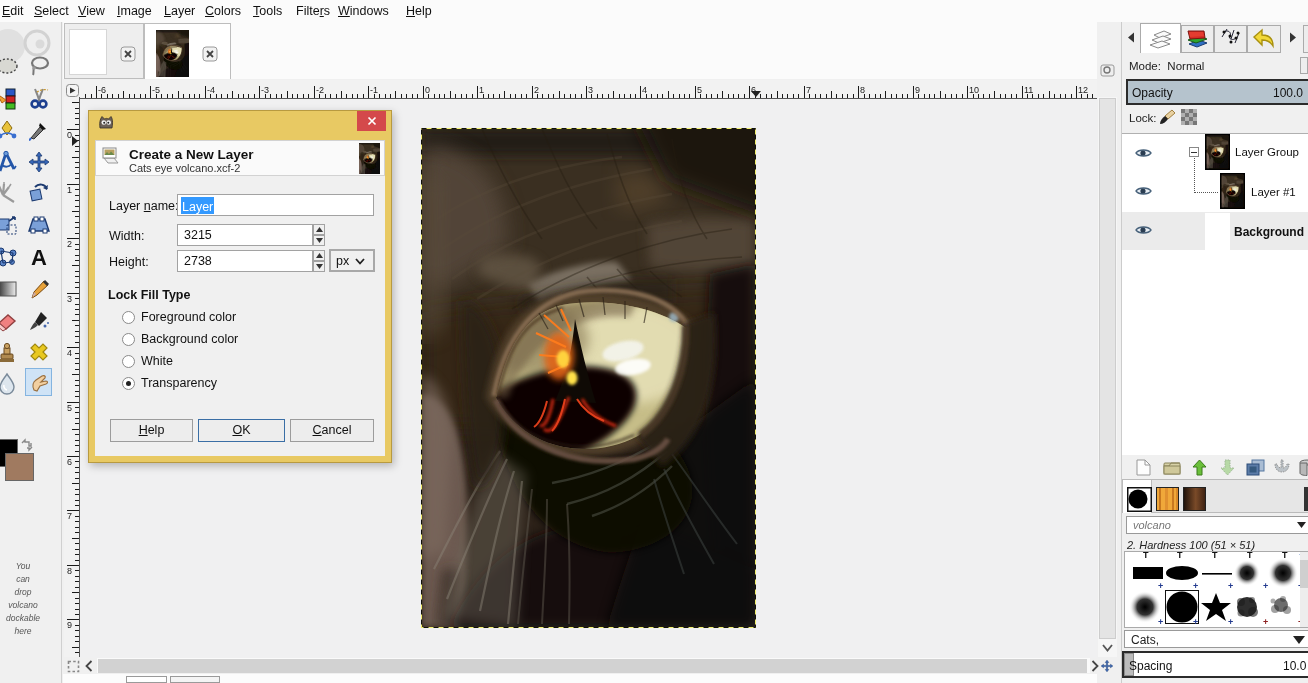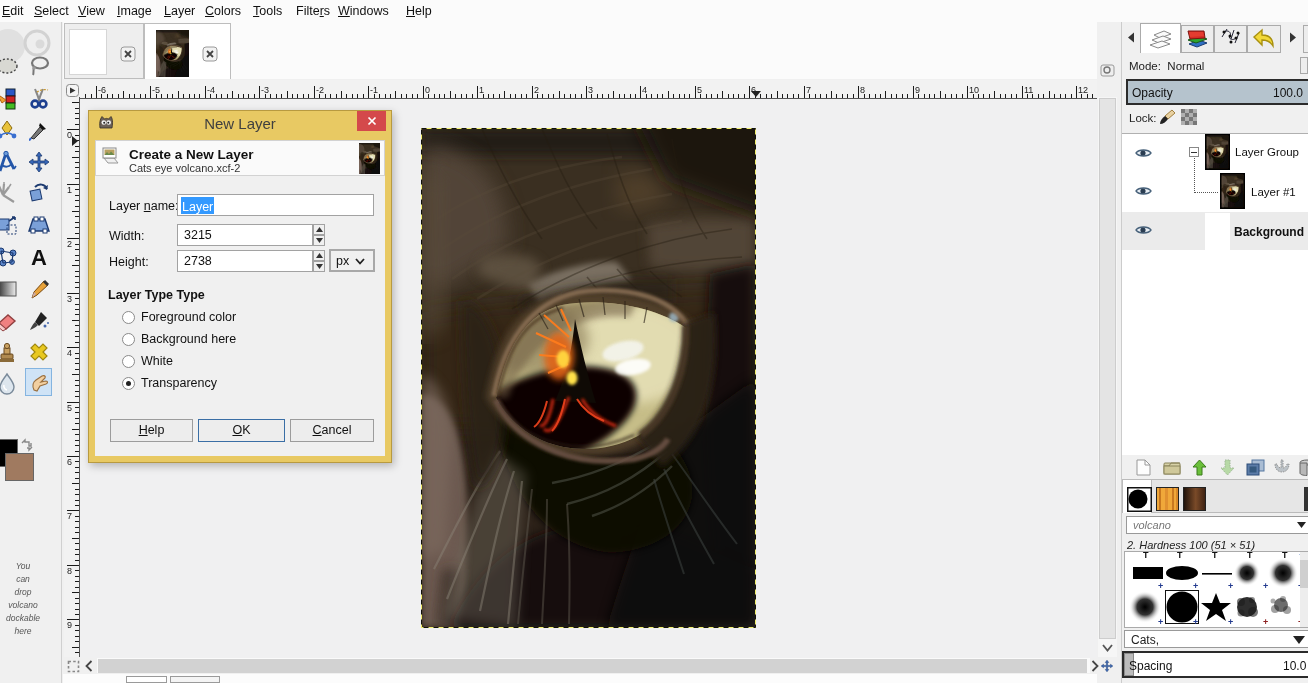--- a/index.html
+++ b/index.html
@@ -915,21 +915,20 @@
 <div class="abs" style="left:1129px;top:659px;font-size:12px;color:#111;">Spacing</div>
 <div class="abs" style="left:1283px;top:659px;font-size:12px;color:#111;">10.0</div>
 <div class="abs" style="left:88px;top:110px;width:304px;height:353px;background:#e8c963;border:1px solid #b89a40;box-shadow:2px 3px 8px rgba(0,0,0,0.25);"></div>
 <svg class="abs" style="left:98px;top:115px" width="16" height="14" viewBox="0 0 16 14">
 <path d="M2,13 C1,6 3,3 4,1.5 L6.5,4 C8,3.2 9,3.2 10.5,4 L13,1.5 C14.5,3.5 15,7 14,13 Z" fill="#6b6158" stroke="#332d28" stroke-width="0.8"></path>
 <circle cx="5.8" cy="7.5" r="2.3" fill="#f4f4f4"></circle>
       <circle cx="10.7" cy="7.5" r="2.3" fill="#f4f4f4"></circle>
 <circle cx="6.2" cy="7.8" r="1" fill="#222"></circle>
       <circle cx="10.3" cy="7.8" r="1" fill="#222"></circle>
     </svg>
-<div class="abs" style="left:88px;top:115px;width:304px;height:18px;text-align:center;font-size:15px;color:#3f3f3f;">New Layer</div>
 <div class="abs" style="left:357px;top:111px;width:29px;height:20px;background:#d4494b;"></div>
 <svg class="abs" style="left:367px;top:116px" width="10" height="10" viewBox="0 0 10 10">
       <path d="M1.5,1.5 L8.5,8.5 M8.5,1.5 L1.5,8.5" stroke="#fff" stroke-width="1.7"></path>
     </svg>
 <div class="abs" style="left:95px;top:140px;width:290px;height:316px;background:#f0f0f0;"></div>
 <div class="abs" style="left:95px;top:140px;width:290px;height:36px;background:#fafafa;border:1px solid #d2d2d2;"></div>
 <svg class="abs" style="left:100px;top:146px" width="22" height="20" viewBox="0 0 22 20">
 <path d="M4,12 L14,12 L18,17 L8,17 Z" fill="#f0f0f0" stroke="#999"></path>
 <rect x="3" y="2" width="13" height="10" fill="#fff" stroke="#888"></rect>
 <rect x="4.5" y="3.5" width="10" height="5.5" fill="#b8a060"></rect>
@@ -964,25 +963,25 @@
     </svg>
 <div class="abs" style="left:313px;top:261px;width:12px;height:11px;background:#f0f0f0;border:1px solid #a2a2a2;"></div>
 <svg class="abs" style="left:315.5px;top:264px" width="7" height="5" viewBox="0 0 7 5">
       <path d="M0,0 L7,0 L3.5,5 Z" fill="#333"></path>
     </svg>
 <div class="abs" style="left:329px;top:249px;width:46px;height:23px;background:#f0f0f0;border:2px solid #a8a8a8;"></div>
 <div class="abs" style="left:336px;top:254px;font-size:12.5px;color:#111;">px</div>
 <svg class="abs" style="left:355px;top:258px" width="10" height="7" viewBox="0 0 10 7">
       <path d="M1,1 L5,5.5 L9,1" fill="none" stroke="#222" stroke-width="1.8"></path>
     </svg>
-<div class="abs" style="left:108px;top:288px;font-size:12.5px;font-weight:bold;color:#111;">Layer Type Type</div>
+<div class="abs" style="left:108px;top:288px;font-size:12.5px;font-weight:bold;color:#111;">Lock Fill Type</div>
 <div class="abs" style="left:122px;top:311px;width:13px;height:13px;background:#fff;border:1px solid #8a8a8a;border-radius:50%;"></div>
 <div class="abs" style="left:141px;top:310px;font-size:12.5px;color:#111;">Foreground color</div>
 <div class="abs" style="left:122px;top:333px;width:13px;height:13px;background:#fff;border:1px solid #8a8a8a;border-radius:50%;"></div>
-<div class="abs" style="left:141px;top:332px;font-size:12.5px;color:#111;">Background here</div>
+<div class="abs" style="left:141px;top:332px;font-size:12.5px;color:#111;">Background color</div>
 <div class="abs" style="left:122px;top:355px;width:13px;height:13px;background:#fff;border:1px solid #8a8a8a;border-radius:50%;"></div>
 <div class="abs" style="left:141px;top:354px;font-size:12.5px;color:#111;">White</div>
 <div class="abs" style="left:122px;top:377px;width:13px;height:13px;background:#fff;border:1px solid #8a8a8a;border-radius:50%;"></div>
 <div class="abs" style="left:126px;top:381px;width:5px;height:5px;background:#222;border-radius:50%;"></div>
 <div class="abs" style="left:141px;top:376px;font-size:12.5px;color:#111;">Transparency</div>
 <div class="abs" style="left:110px;top:419px;width:83px;height:23px;background:#ededed;border:1px solid #9c9c9c;"></div>
 <div class="abs" style="left:110px;top:423px;width:83px;text-align:center;font-size:12.5px;color:#111;"><u>H</u>elp</div>
 <div class="abs" style="left:198px;top:419px;width:87px;height:23px;background:#ededed;border:1px solid #3a6ea5;"></div>
 <div class="abs" style="left:198px;top:423px;width:87px;text-align:center;font-size:12.5px;color:#111;"><u>O</u>K</div>
 <div class="abs" style="left:290px;top:419px;width:84px;height:23px;background:#ededed;border:1px solid #9c9c9c;"></div>

